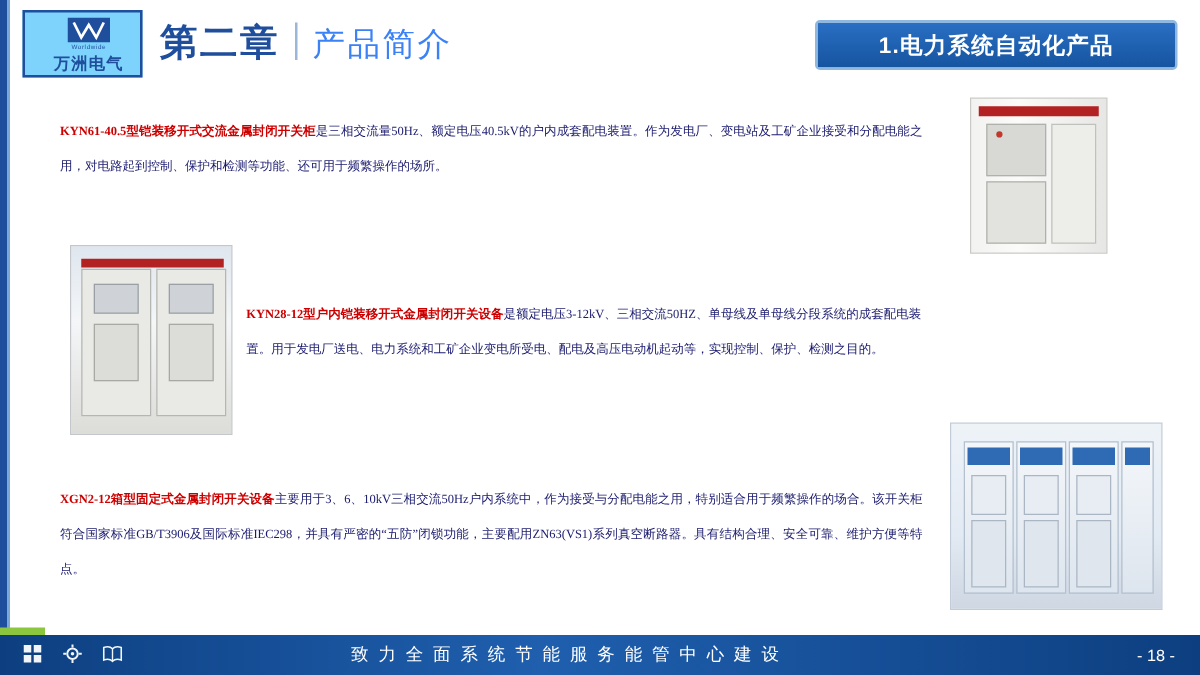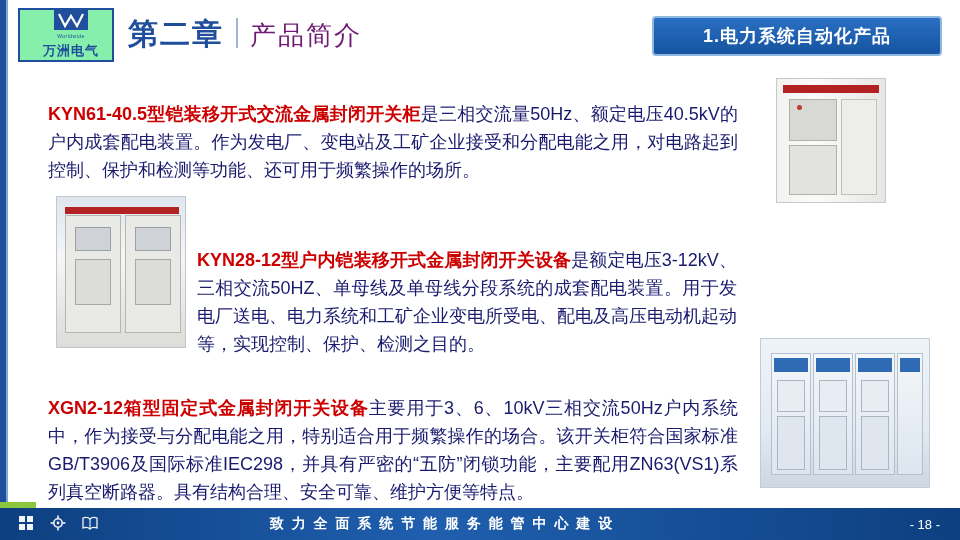--- a/index.html
+++ b/index.html
@@ -41,25 +41,25 @@
     width: 960px;
     height: 72px;
   }
   .logo-box {
     position: absolute;
     left: 18px;
     top: 8px;
     width: 96px;
     height: 54px;
     border: 2px solid #1f4e9c;
-    background: #86efac;
+    background: #7dd3fc;
     display: flex;
     flex-direction: column;
     align-items: center;
-    justify-content: space-between;
+    justify-content: flex-end;
     box-sizing: border-box;
     padding-left: 10px;
   }
   .logo-mark {
     width: 34px;
     height: 20px;
     position: relative;
   }
   .logo-sub {
     font-size: 5px;
@@ -91,21 +91,21 @@
   .chapter-divider {
     width: 2px;
     height: 30px;
     background: #9bb6d8;
     margin: 0 12px;
     position: relative;
     top: 4px;
   }
   .chapter-sub {
     font-size: 26px;
-    color: #701a75;
+    color: #3b82f6;
     letter-spacing: 2px;
     font-family: Liberation Mono, monospace;
   }
 
   .section-badge {
     position: absolute;
     right: 18px;
     top: 16px;
     width: 290px;
     height: 40px;
@@ -121,24 +121,25 @@
     letter-spacing: 1px;
     box-sizing: border-box;
     text-align: right;
   }
 
   
   .block {
     position: absolute;
   }
   .para {
-    font-size: 18px;
+    font-size: 10px;
     line-height: 28px;
     color: #1a1a6e;
     text-align: justify;
+    font-family: Liberation Serif, serif;
   }
   .para .hl {
     color: #cc0000;
     font-weight: bold;
   }
 
   #block1 { left: 48px; top: 82px; width: 690px; }
   #block2 { left: 197px; top: 228px; width: 540px; }
   #block3 { left: 48px; top: 376px; width: 690px; }
 
@@ -283,30 +284,29 @@
     gap: 16px;
     align-items: center;
   }
   .f-icon {
     width: 16px;
     height: 16px;
     opacity: 0.95;
   }
   .footer-text {
     position: absolute;
-    left: 0;
+    left: 11px;
     top: 0;
     width: 884px;
     height: 32px;
     display: flex;
     align-items: center;
     justify-content: center;
     font-size: 14px;
     letter-spacing: 2px;
-    font-weight: bold;
   }
   .footer-page {
     position: absolute;
     right: 20px;
     top: 0;
     height: 32px;
     display: flex;
     align-items: center;
     font-size: 13px;
   }

